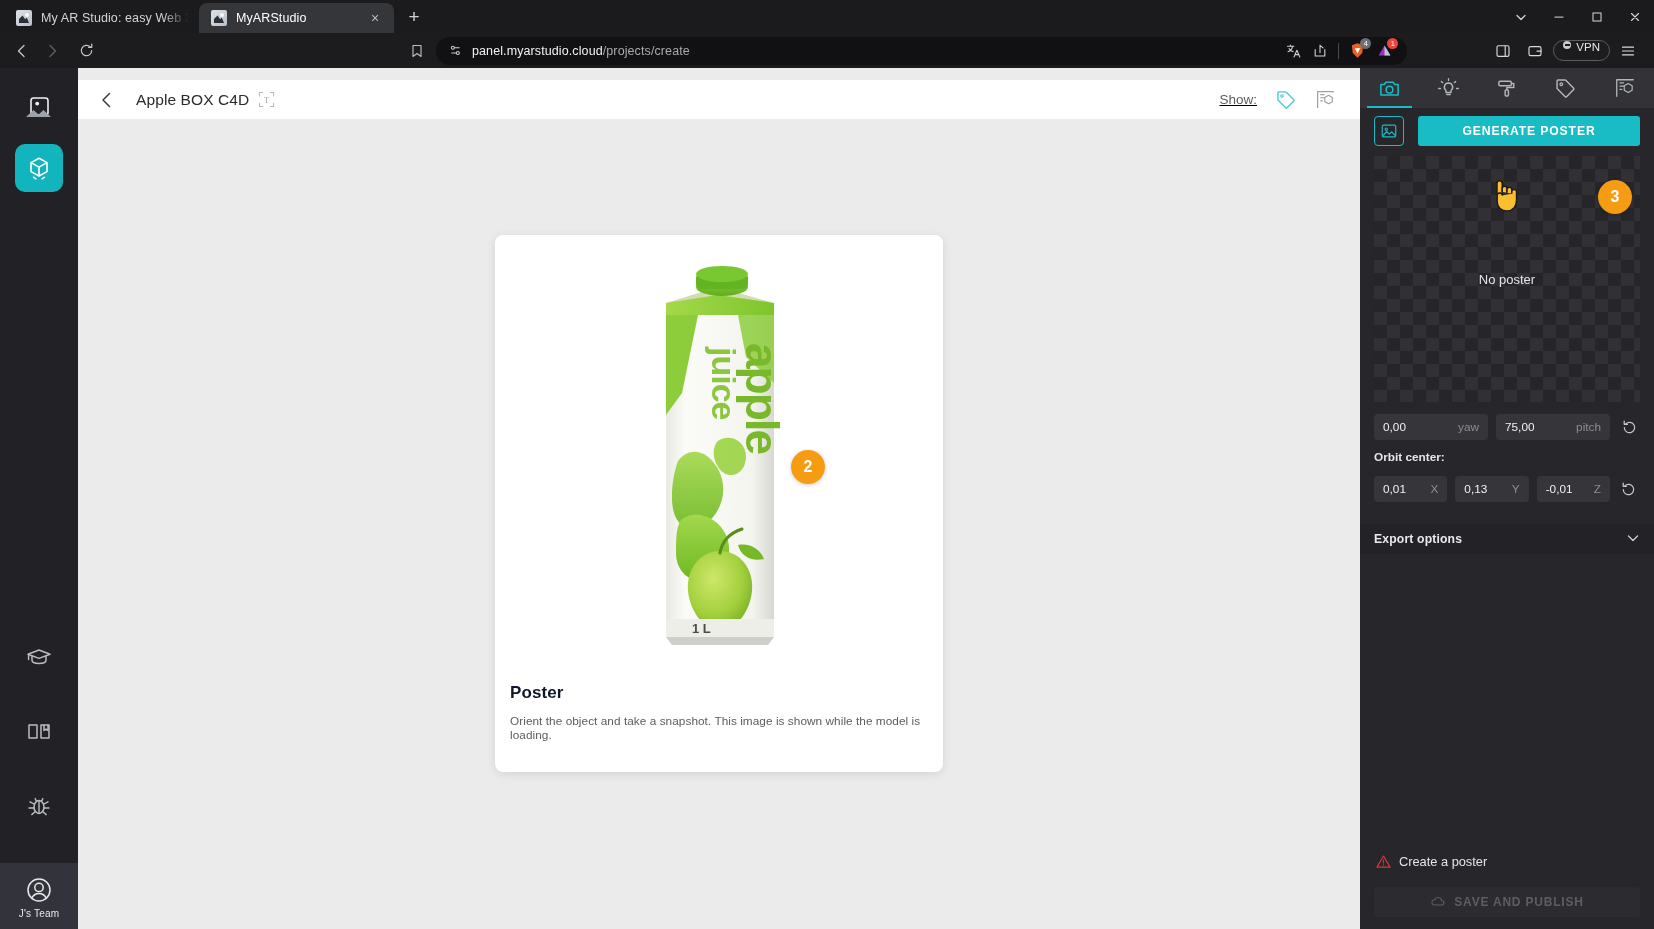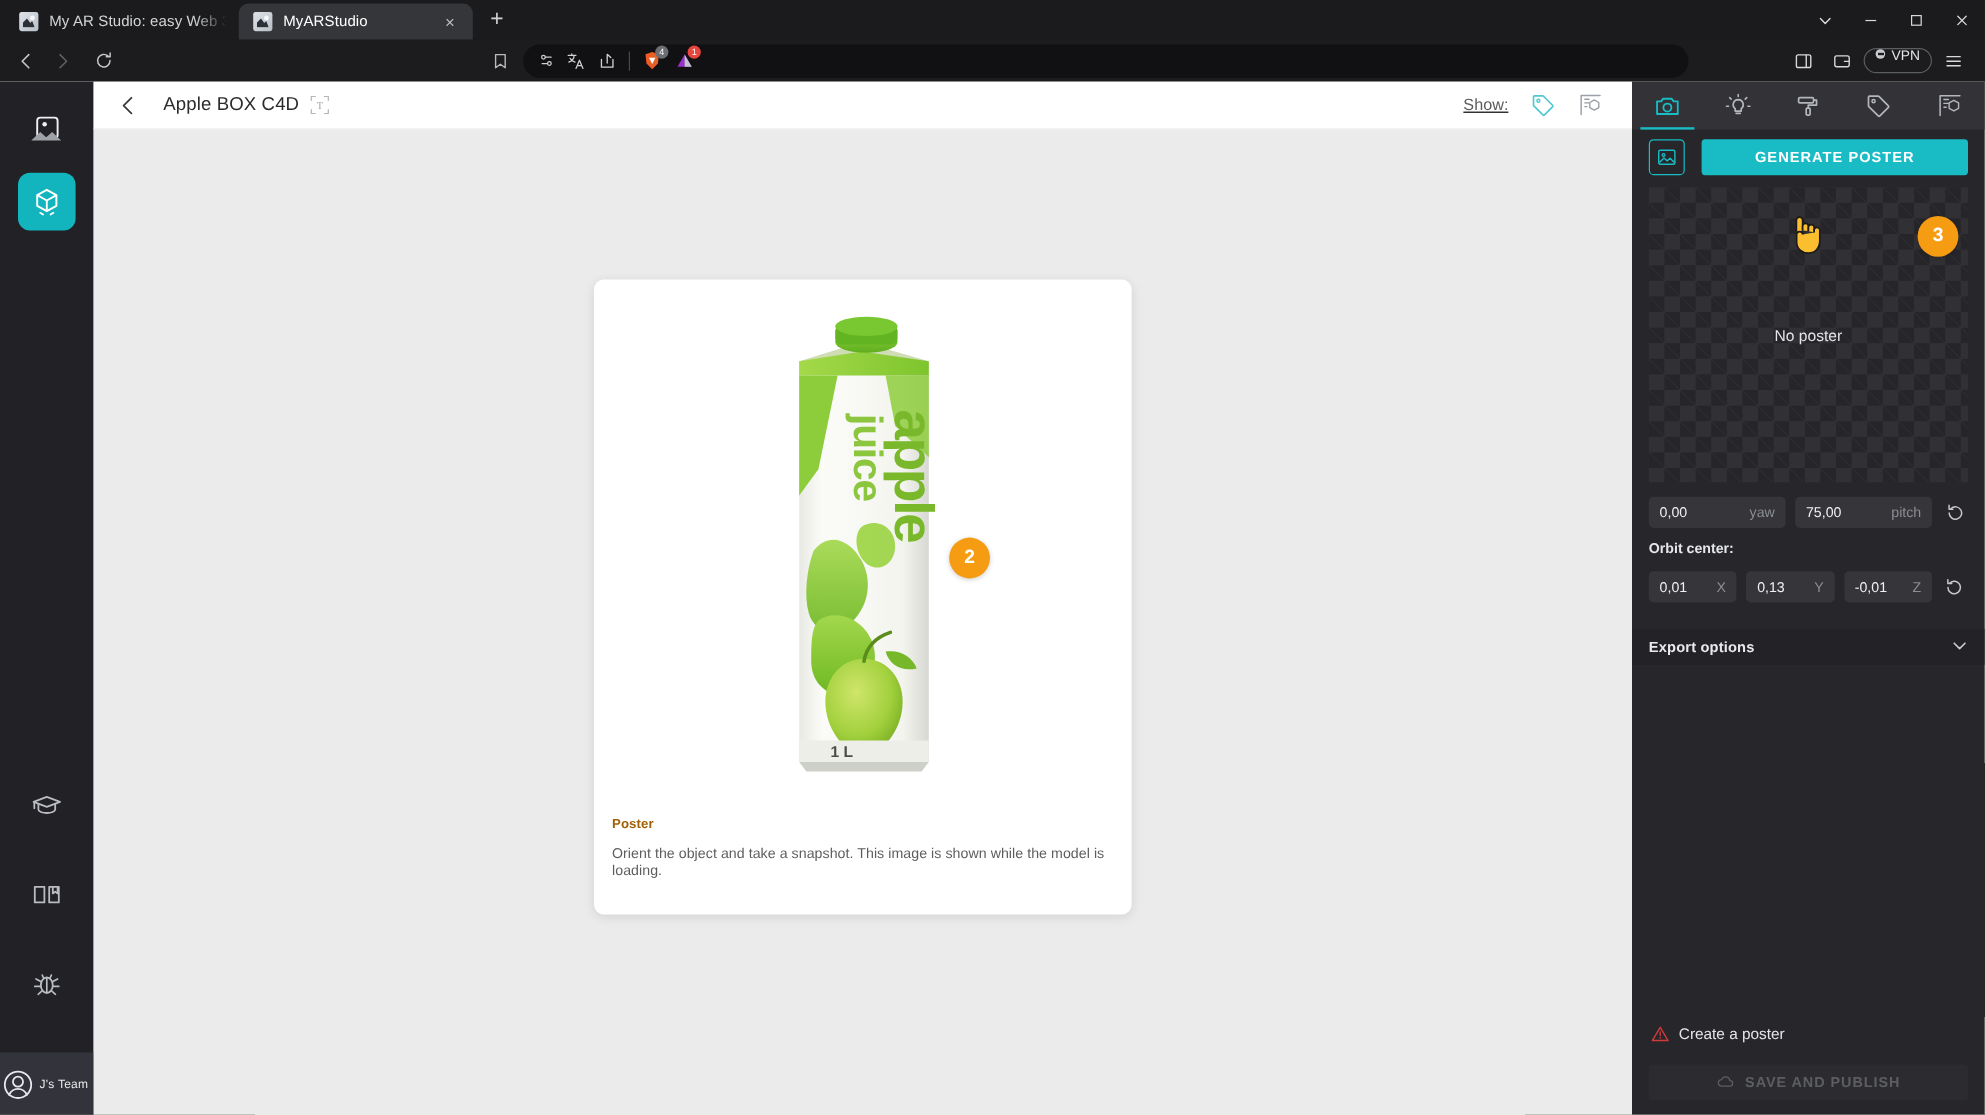--- a/index.html
+++ b/index.html
@@ -97,45 +97,45 @@
   }
   .rail-ic {
     width: 48px; height: 48px; border-radius: 10px; display:flex; align-items:center;
     justify-content:center; color:#f0f1f2; margin-bottom: 12px;
   }
   .rail-ic.active { background:#12b5bd; }
   .rail-spacer { flex: 1; }
   .rail-bot { display:flex; flex-direction: column; align-items:center; gap: 14px; padding-bottom: 22px; }
   .rail-user {
     width: 78px; background:#33333b; padding: 12px 0 10px; display:flex;
-    flex-direction: row; align-items:center; gap: 3px;
+    flex-direction: column; align-items:center; gap: 3px;
   }
   .rail-user .uname { font-size: 10px; color:#e7e8ea; letter-spacing:.2px; }
 
   
   .center { flex: 1; display:flex; flex-direction: column; min-width: 0; }
   .apphead {
     height: 40px; background:#fff; display:flex; align-items:center;
-    padding: 0 24px 0 14px; flex:none; border-bottom: 1px solid #ececec;
+    padding: 0 24px 0 14px; flex:none; border-bottom: 1px solid #ececec; margin-top: 12px;
   }
   .back-btn { width:30px; height:30px; display:flex; align-items:center; justify-content:center; color:#3c3c3c; }
   .proj-title { font-size: 15.5px; color:#2b2b2b; margin-left: 14px; letter-spacing:.1px; }
   .rename-ic { margin-left: 9px; display:flex; align-items:center; }
   .head-right { margin-left:auto; display:flex; align-items:center; gap: 18px; text-decoration: underline; }
   .show-label { font-size: 13.5px; color:#5c5c5c; }
 
   .canvas { flex: 1; background:#ebebeb; display:flex; align-items:center; justify-content:center; position:relative; }
   .card {
     width: 448px; background:#fff; border-radius: 8px; padding: 0;
     box-shadow: 0 2px 10px rgba(0,0,0,.10); position: relative;
     margin-top: -42px;
   }
   .card-img { height: 430px; display:flex; align-items:center; justify-content:center; padding-top:20px; }
   .card-body { padding: 18px 15px 30px 15px; }
-  .card-title { font-size: 11px; font-weight: 700; color:#a16207; letter-spacing:.1px; }
+  .card-title { font-size: 17px; font-weight: 700; color:#0f172a; letter-spacing:.1px; }
   .card-desc { margin-top: 11px; font-size: 11.8px; color:#5d5d5d; letter-spacing:.05px; }
 
   .step-badge {
     position:absolute; border-radius:50%; background:#f59c13; color:#fff;
     display:flex; align-items:center; justify-content:center; font-size:16px; font-weight:700;
     box-shadow: 0 1px 4px rgba(0,0,0,.2);
   }
   #step2 { width: 34px; height: 34px; left: 296px; top: 215px; }
 
   
@@ -266,20 +266,21 @@
 
       <div class="omnibox">
         <span style="display:flex;">
           <svg width="15" height="15" viewBox="0 0 16 16" fill="none">
             <circle cx="5.2" cy="5" r="1.6" stroke="#cfd1d4" stroke-width="1.1"></circle>
             <path d="M7 5h5" stroke="#cfd1d4" stroke-width="1.1" stroke-linecap="round"></path>
             <circle cx="10.5" cy="10.6" r="1.6" stroke="#cfd1d4" stroke-width="1.1"></circle>
             <path d="M8.7 10.6H4" stroke="#cfd1d4" stroke-width="1.1" stroke-linecap="round"></path>
           </svg>
         </span>
+        <span class="url"><span>panel.myarstudio.cloud</span><span class="dim">/projects/create</span></span>
 
         <span class="omni-right">
           <span style="display:flex;">
             <svg width="16" height="16" viewBox="0 0 16 16" fill="none">
               <path d="M1.5 3.2h6.4M4.5 2v1.2M6.4 3.2c0 2.6-2 4.6-4.4 5.5M3 5.6c.9 1.7 2.6 2.8 4.2 3.2" stroke="#cfd1d4" stroke-width="1.05" stroke-linecap="round"></path>
               <path d="M8 14l2.9-6.8L13.8 14M9.3 11.6h3.2" stroke="#cfd1d4" stroke-width="1.05" stroke-linecap="round" stroke-linejoin="round"></path>
             </svg>
           </span>
           <span style="display:flex;">
             <svg width="16" height="16" viewBox="0 0 16 16" fill="none">

